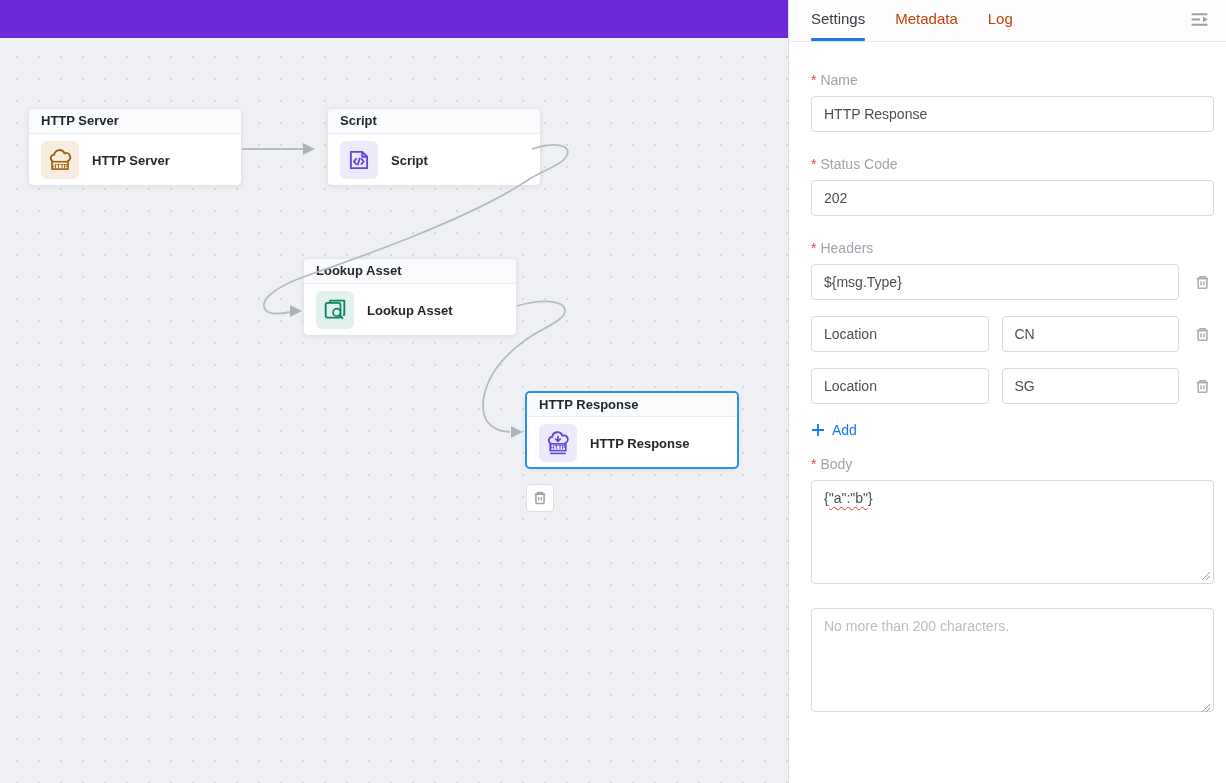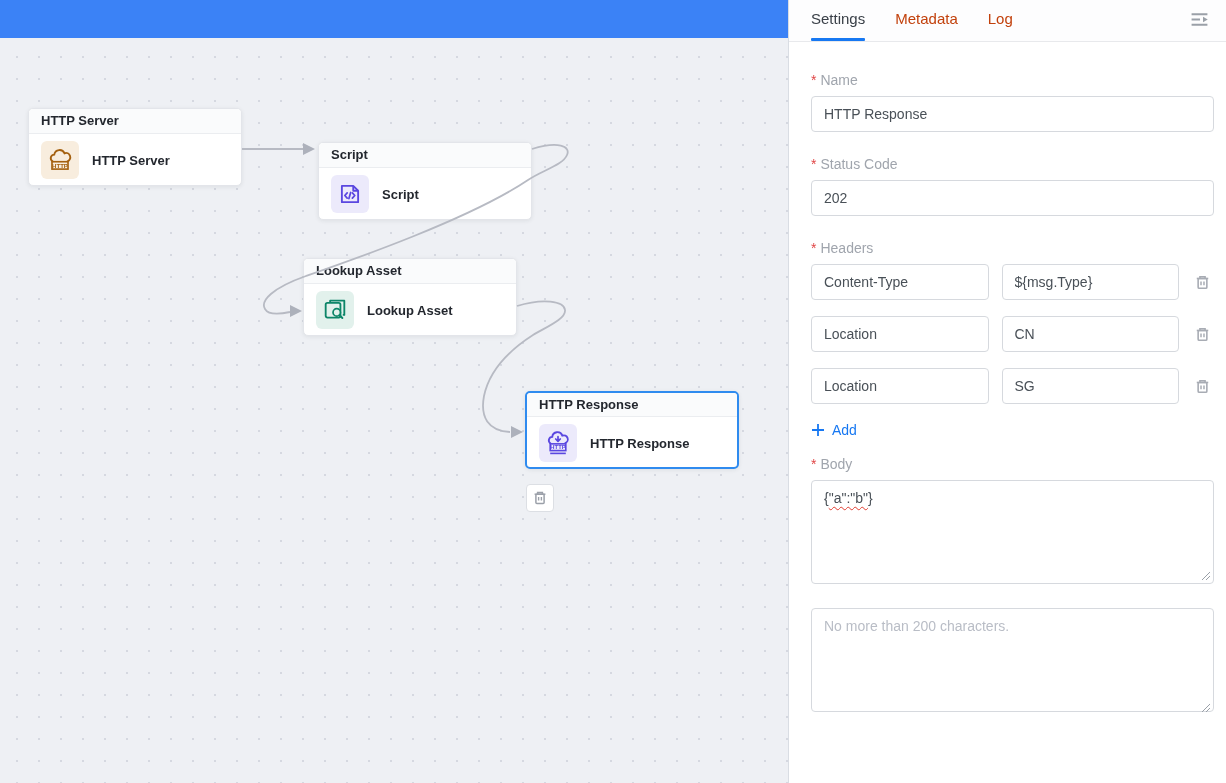--- a/index.html
+++ b/index.html
@@ -1,20 +1,20 @@
 <!DOCTYPE html>
 <html><head>
 <meta charset="utf-8">
 <style>
   * { margin:0; padding:0; box-sizing:border-box; }
   html,body { width:1226px; height:783px; overflow:hidden; font-family:"Liberation Sans", sans-serif; background:#fff; }
   .app { display:flex; width:1226px; height:783px; }
 
   
-  .canvas-area { position:relative; width:788px; height:783px; background:#3b82f6; flex:0 0 788px; }
+  .canvas-area { position:relative; width:788px; height:783px; background:#6d28d9; flex:0 0 788px; }
   .dot-grid { position:absolute; left:0; top:38px; right:0; bottom:0;
     background-color:#eef0f4;
     background-image:radial-gradient(#d5d8e0 1px, transparent 1.4px);
     background-size:22px 22px; background-position:6px 8px; }
   svg.wires { position:absolute; left:0; top:0; pointer-events:none; z-index:3; }
   .wire { fill:none; stroke:#b7bac3; stroke-width:1.8px; }
   .arrow { fill:#adb1bb; stroke:none; }
 
   .node { position:absolute; width:214px; height:78px; background:#fff; border:1px solid #e3e5ea;
     border-radius:5px; box-shadow:0 1px 4px rgba(31,35,41,.08); z-index:2; cursor:move; }
@@ -91,21 +91,21 @@
           <svg width="26" height="26" viewBox="0 0 24 24">
             <path d="M5.2 13.2 a3.3 3.3 0 0 1 1.5-6.2 A5 5 0 0 1 16.2 5.8 a3.9 3.9 0 0 1 2.7 7.4" fill="none" stroke="#a4600f" stroke-width="1.7" stroke-linecap="round"></path>
             <rect x="4.6" y="13.6" width="14.8" height="6.8" fill="none" stroke="#a4600f" stroke-width="1.5"></rect>
             <text x="12" y="19.1" font-size="5.6" font-weight="bold" fill="#a4600f" text-anchor="middle" font-family="Liberation Sans, sans-serif">HTTP</text>
           </svg>
         </span>
         <span class="node-label">HTTP Server</span>
       </div>
     </div>
 
-    <div class="node" style="left:318px; top:108px;margin-top:34px;">
+    <div class="node" style="left:327px; top:108px;">
       <div class="node-header">Script</div>
       <div class="node-body">
         <span class="node-tile tile-purple">
           <svg width="26" height="26" viewBox="0 0 24 24">
             <path d="M4.5 4.5 h10.5 l4.5 4.5 v10.5 h-15 z" fill="none" stroke="#5a47e0" stroke-width="1.7" stroke-linejoin="round"></path>
             <path d="M15 4.5 v4.5 h4.5" fill="none" stroke="#5a47e0" stroke-width="1.7" stroke-linejoin="round"></path>
             <path d="M9.4 11 L7.2 13.4 L9.4 15.8" fill="none" stroke="#5a47e0" stroke-width="1.6" stroke-linecap="round" stroke-linejoin="round"></path>
             <path d="M14.2 11 L16.4 13.4 L14.2 15.8" fill="none" stroke="#5a47e0" stroke-width="1.6" stroke-linecap="round" stroke-linejoin="round"></path>
             <path d="M12.6 10.6 L11 16.2" fill="none" stroke="#5a47e0" stroke-width="1.6" stroke-linecap="round"></path>
           </svg>
@@ -183,21 +183,20 @@
         <span class="req">*</span><span>Status Code</span>
       </div>
       <input class="text-input mb24" type="text" value="202" style="">
 
       
       <div class="field-label">
         <span class="req">*</span><span>Headers</span>
       </div>
 
       <div class="hdr-row">
-        <input class="text-input" type="text" value="Content-Type" style="">
         <input class="text-input" type="text" value="${msg.Type}" style="">
         <span class="row-trash">
           <svg width="17" height="17" viewBox="0 0 16 16">
             <path d="M2.6 4.2 H13.4" stroke="#a8acb4" stroke-width="1.5" fill="none"></path>
             <path d="M5.6 4 V2.6 H10.4 V4" stroke="#a8acb4" stroke-width="1.5" fill="none"></path>
             <rect x="3.9" y="4.2" width="8.2" height="9.2" rx="1" stroke="#a8acb4" stroke-width="1.5" fill="none"></rect>
             <path d="M6.6 7 v3.6 M9.4 7 v3.6" stroke="#a8acb4" stroke-width="1.4" fill="none"></path>
           </svg>
         </span>
       </div>

